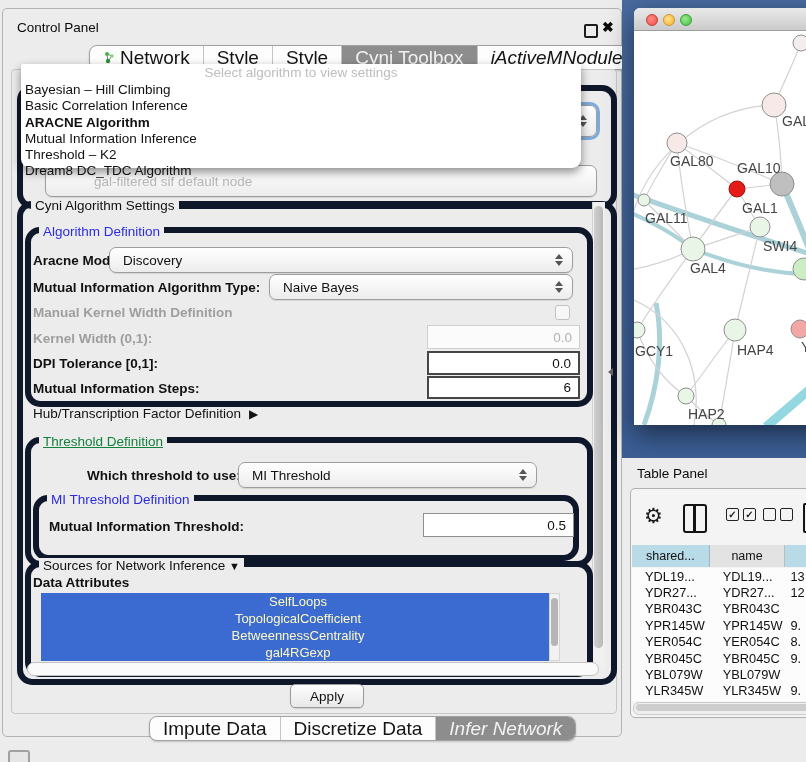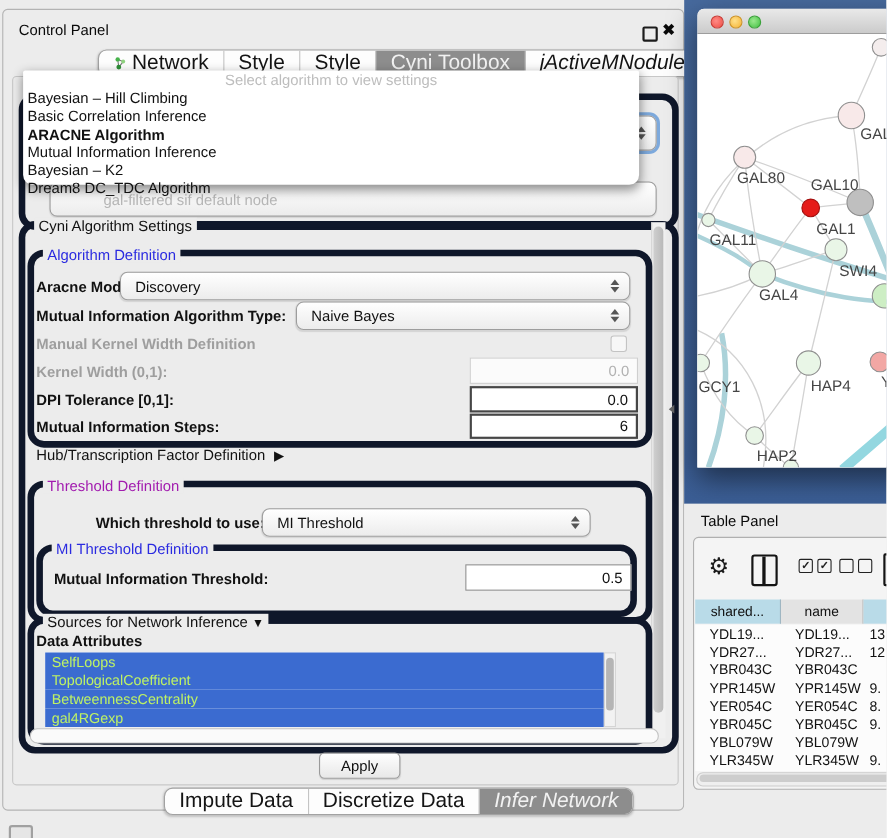--- a/index.html
+++ b/index.html
@@ -27,21 +27,21 @@
   .tab-icon svg{display:block;}
 
   #content-panel{left:8px;top:60px;width:604px;height:643px;background:#ececec;
                  border:1px solid #c7c7c7;border-radius:4px;}
 
   
   .group{position:absolute;border:6px solid #0f172a;border-radius:15px;}
   .group-label{position:absolute;top:-9px;left:8px;background:#ececec;padding:0 4px;
                font-size:13.5px;white-space:nowrap;}
   .lbl-blue{color:#2b2be0;}
-  .lbl-green{color:#a21caf;}
+  .lbl-green{color:#15803d;text-decoration:underline;}
 
   
   #inference-group{left:14px;top:76px;width:588px;height:112px;}
   .combo{position:absolute;border:1px solid #9d9d9d;border-radius:7px;
          background:linear-gradient(#ffffff,#ececec);font-size:13.5px;
          color:#111;box-shadow:0 1px 1px rgba(0,0,0,.10);}
   .combo .txt{position:absolute;left:13px;top:0;bottom:0;display:flex;align-items:center;}
   .combo .arrows{position:absolute;right:9px;top:50%;transform:translateY(-50%);
                  display:flex;flex-direction:column;gap:2px;}
   .tri-up{width:0;height:0;border-left:4px solid transparent;border-right:4px solid transparent;
@@ -76,22 +76,22 @@
          justify-content:flex-end;}
   .field.strong{border:2px solid #464646;}
   .field.disabled{background:#fbfbfb;border:1px solid #cfcfcf;color:#b2b2b2;}
   #kernel-checkbox{left:552px;top:296px;width:13px;height:13px;border:1px solid #c3c3c3;
                    border-radius:3px;background:#f7f7f7;}
   #hub-row{left:30px;top:397px;font-size:13.5px;display:flex;align-items:center;gap:8px;justify-content:space-between;}
   #hub-arrow{font-size:12px;}
 
   
   #attr-list{left:38px;top:584px;width:508px;height:68px;background:#fff;overflow:hidden;}
-  .attr-item{height:17px;line-height:17px;background:#3b6bd0;color:#bef264;
-             font-size:13px;padding-left:6px;white-space:nowrap;}
+  .attr-item{height:17px;line-height:17px;background:#3b6bd0;color:#fef9c3;
+             font-size:13px;padding-left:6px;white-space:nowrap;text-align:center;}
   #attr-scroll{left:546px;top:584px;width:11px;height:68px;background:#f2f2f2;
                border:1px solid #d5d5d5;box-sizing:border-box;}
   #attr-scroll .thumb{position:absolute;left:1px;top:4px;width:7px;height:48px;
                background:#b5b5b5;border-radius:4px;}
   #settings-hscroll{left:24px;top:653px;width:570px;height:12px;background:#fafafa;
                border:1px solid #c2c2c2;border-radius:7px;}
 
   #apply-btn{left:268px;top:675px;width:72px;height:22px;border:1px solid #9a9a9a;border-radius:5px;
              background:linear-gradient(#fefefe,#e8e8e8);display:flex;align-items:center;
              justify-content:center;font-size:13.5px;box-shadow:0 1px 1px rgba(0,0,0,.12);margin-left:19px;}
@@ -190,21 +190,21 @@
       <span class="txt">gal-filtered sif default node</span>
     </div>
 
     <div id="algo-popup" class="abs">
       <div id="algo-popup-header">Select algorithm to view settings</div>
       <div id="algo-items">
           <div class="algo-item">Bayesian – Hill Climbing</div>
           <div class="algo-item">Basic Correlation Inference</div>
           <div class="algo-item bold">ARACNE Algorithm</div>
           <div class="algo-item">Mutual Information Inference</div>
-          <div class="algo-item">Bayesian – K2</div>
+          <div class="algo-item">Threshold – K2</div>
           <div class="algo-item">Dream8 DC_TDC Algorithm</div>
         </div>
     </div>
 
     <div id="settings-group" class="group">
       <span class="group-label">Cyni Algorithm Settings</span>
     </div>
     <div id="settings-vscroll" class="abs">
         <span class="thumb"></span>
       </div>

